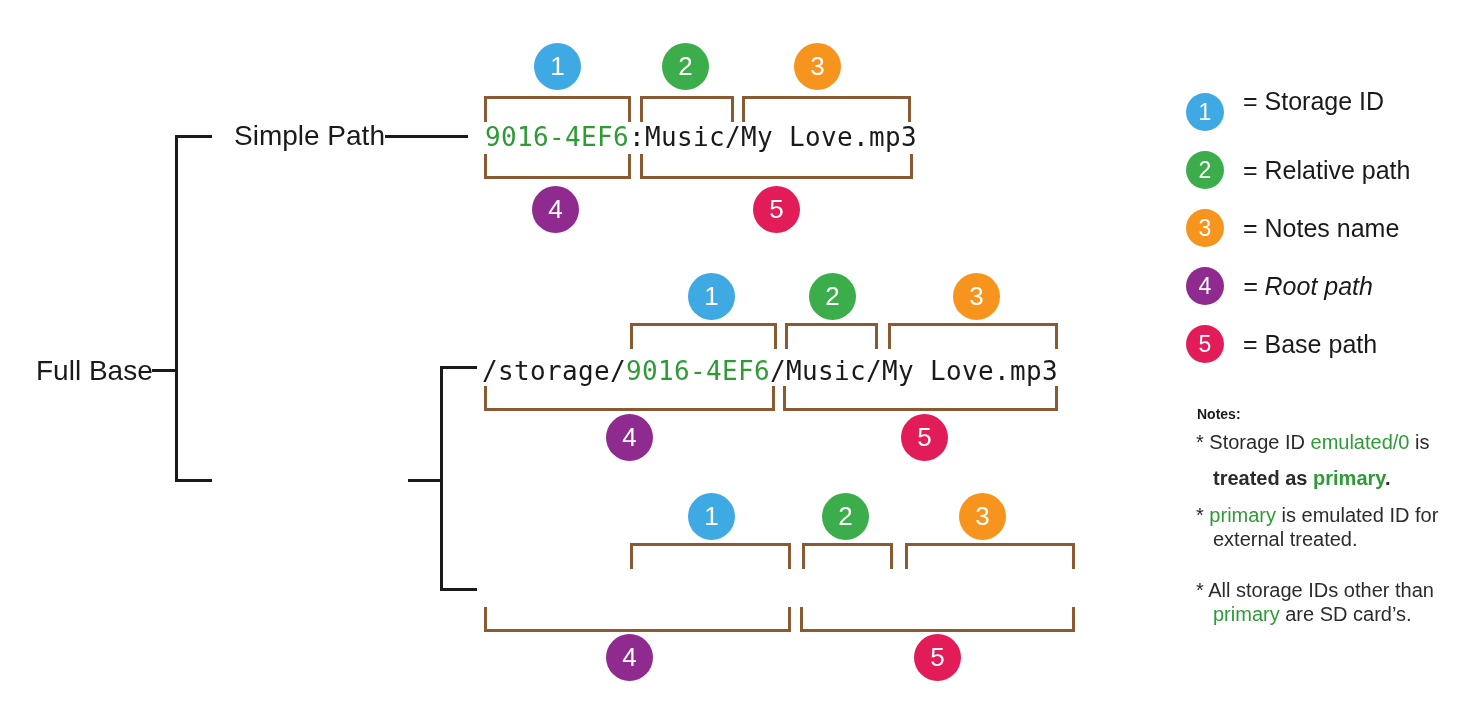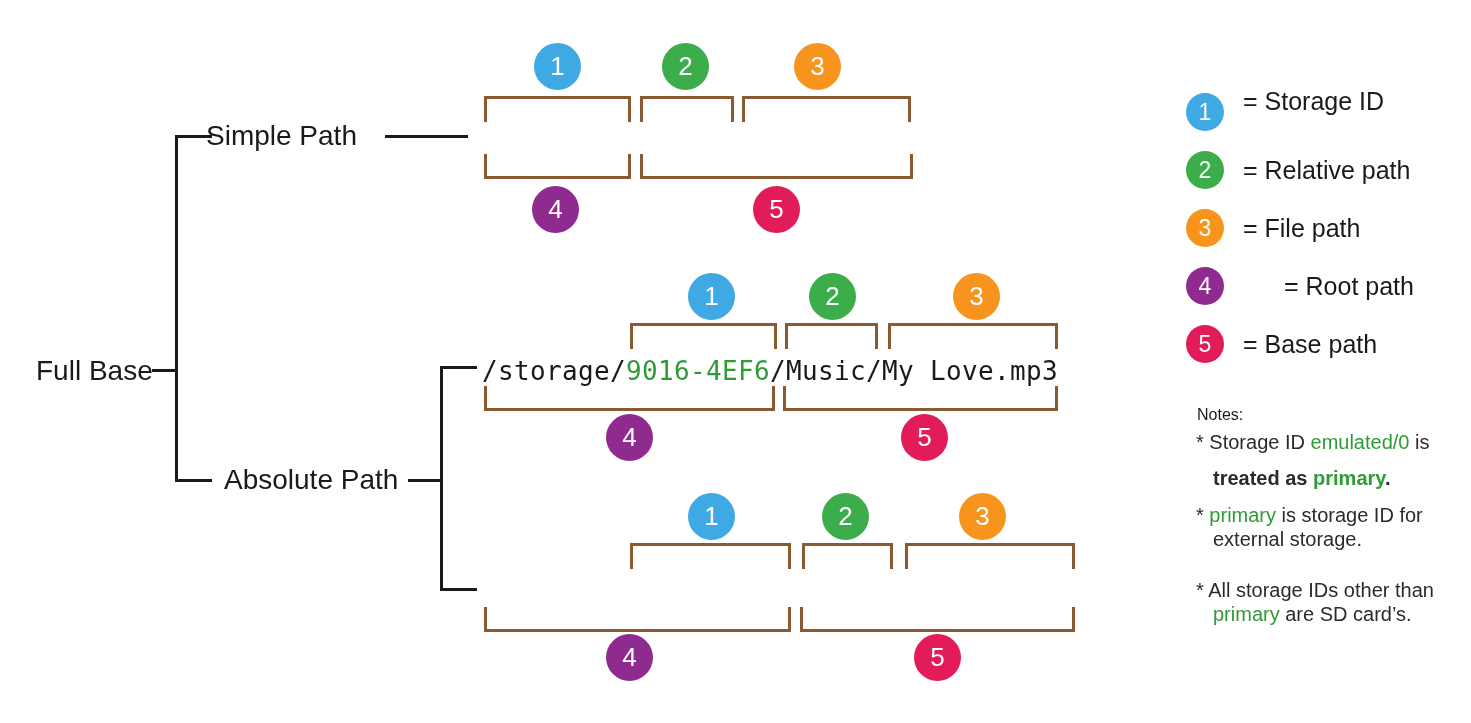--- a/index.html
+++ b/index.html
@@ -13,51 +13,51 @@
         letter-spacing:0.35px;white-space:pre;color:#1a1a1a;}
   .code .hl{color:#2E9B36;}
   .btop{position:absolute;box-sizing:border-box;border:3px solid #8A5A33;border-bottom:none;height:26px;}
   .bbot{position:absolute;box-sizing:border-box;border:3px solid #8A5A33;border-top:none;height:25px;}
   .circ{position:absolute;width:47px;height:47px;border-radius:50%;color:#ffffff;
         display:flex;align-items:center;justify-content:center;font-size:26px;}
   .circ.sm{width:38px;height:38px;font-size:23px;}
   .c1{background:#3FA9E4;} .c2{background:#3BAD4A;} .c3{background:#F7941E;}
   .c4{background:#8F2B8F;} .c5{background:#E21B59;}
   .legend-lbl{position:absolute;font-size:25px;line-height:30px;white-space:nowrap;color:#1a1a1a;}
-  .notes-title{position:absolute;font-size:16px;font-weight:normal;white-space:nowrap;color:#1a1a1a;}
+  .notes-title{position:absolute;font-size:14px;font-weight:bold;white-space:nowrap;color:#1a1a1a;}
   .note-line{position:absolute;font-size:20px;line-height:24px;white-space:nowrap;color:#2b2b2b;}
   .note-line .g{color:#2E9B36;}
 </style>
 </head>
 <body>
 
 <div id="canvas">
 
   <div class="lbl" style="left:36px;top:356px;">Full Base</div>
-  <div class="lbl" style="left:206px;top:121px;">Simple Path</div>
-  <div class="lbl" style="left:224px;top:465px;">Absolute Path</div>
+  <div class="lbl" style="left:234px;top:121px;">Simple Path</div>
 
   <div class="line hline" style="left:152px;top:369px;width:26px;"></div>
   <div class="line vline" style="left:175px;top:135px;height:347px;"></div>
   <div class="line hline" style="left:175px;top:135px;width:37px;"></div>
   <div class="line hline" style="left:385px;top:135px;width:83px;"></div>
   <div class="line hline" style="left:175px;top:479px;width:37px;"></div>
   <div class="line hline" style="left:408px;top:479px;width:35px;"></div>
   <div class="line vline" style="left:440px;top:366px;height:225px;"></div>
   <div class="line hline" style="left:440px;top:366px;width:37px;"></div>
   <div class="line hline" style="left:440px;top:588px;width:37px;"></div>
 
   <div class="circ c1" style="left:534px;top:43px;">1</div>
   <div class="circ c2" style="left:662px;top:43px;">2</div>
   <div class="circ c3" style="left:794px;top:43px;">3</div>
 
   <div class="btop" style="left:484px;top:96px;width:147px;"></div>
   <div class="btop" style="left:640px;top:96px;width:94px;"></div>
   <div class="btop" style="left:742px;top:96px;width:169px;"></div>
 
+  <div class="code" style="left:485px;top:121px;"><span class="hl">9016-4EF6</span><span>:Music/My Love.mp3</span></div>
 
   <div class="bbot" style="left:484px;top:154px;width:147px;"></div>
   <div class="bbot" style="left:640px;top:154px;width:273px;"></div>
 
   <div class="circ c4" style="left:532px;top:186px;">4</div>
   <div class="circ c5" style="left:753px;top:186px;">5</div>
 
   <div class="circ c1" style="left:688px;top:273px;">1</div>
   <div class="circ c2" style="left:809px;top:273px;">2</div>
   <div class="circ c3" style="left:953px;top:273px;">3</div>
@@ -89,32 +89,32 @@
   <div class="circ c4" style="left:606px;top:634px;">4</div>
   <div class="circ c5" style="left:914px;top:634px;">5</div>
 
   <div class="circ sm c1" style="left:1186px;top:93px;">1</div>
   <div class="legend-lbl" style="left:1243px;top:86px;">= Storage ID</div>
 
   <div class="circ sm c2" style="left:1186px;top:151px;">2</div>
   <div class="legend-lbl" style="left:1243px;top:155px;">= Relative path</div>
 
   <div class="circ sm c3" style="left:1186px;top:209px;">3</div>
-  <div class="legend-lbl" style="left:1243px;top:213px;">= File path</div>
+  <div class="legend-lbl" style="left:1243px;top:213px;">= Notes name</div>
 
   <div class="circ sm c4" style="left:1186px;top:267px;">4</div>
-  <div class="legend-lbl" style="left:1284px;top:271px;">= Root path</div>
+  <div class="legend-lbl" style="left:1243px;top:271px;font-style:italic;">= Root path</div>
 
   <div class="circ sm c5" style="left:1186px;top:325px;">5</div>
   <div class="legend-lbl" style="left:1243px;top:329px;">= Base path</div>
 
   <div class="notes-title" style="left:1197px;top:406px;">Notes:</div>
 
   <div class="note-line" style="left:1196px;top:430px;"><span>* Storage ID </span><span class="g">emulated/0</span><span> is</span></div>
   <div class="note-line" style="left:1213px;top:466px;font-weight:bold;"><span>treated as </span><span class="g">primary</span><span>.</span></div>
 
-  <div class="note-line" style="left:1196px;top:503px;"><span>* </span><span class="g">primary</span><span> is storage ID for</span></div>
-  <div class="note-line" style="left:1213px;top:527px;"><span>external storage.</span></div>
+  <div class="note-line" style="left:1196px;top:503px;"><span>* </span><span class="g">primary</span><span> is emulated ID for</span></div>
+  <div class="note-line" style="left:1213px;top:527px;"><span>external treated.</span></div>
 
   <div class="note-line" style="left:1213px;top:602px;"><span class="g">primary</span><span> are SD card’s.</span></div>
   <div class="note-line" style="left:1196px;top:578px;"><span>* All storage IDs other than</span></div>
 
 </div>
 
 </body></html>

